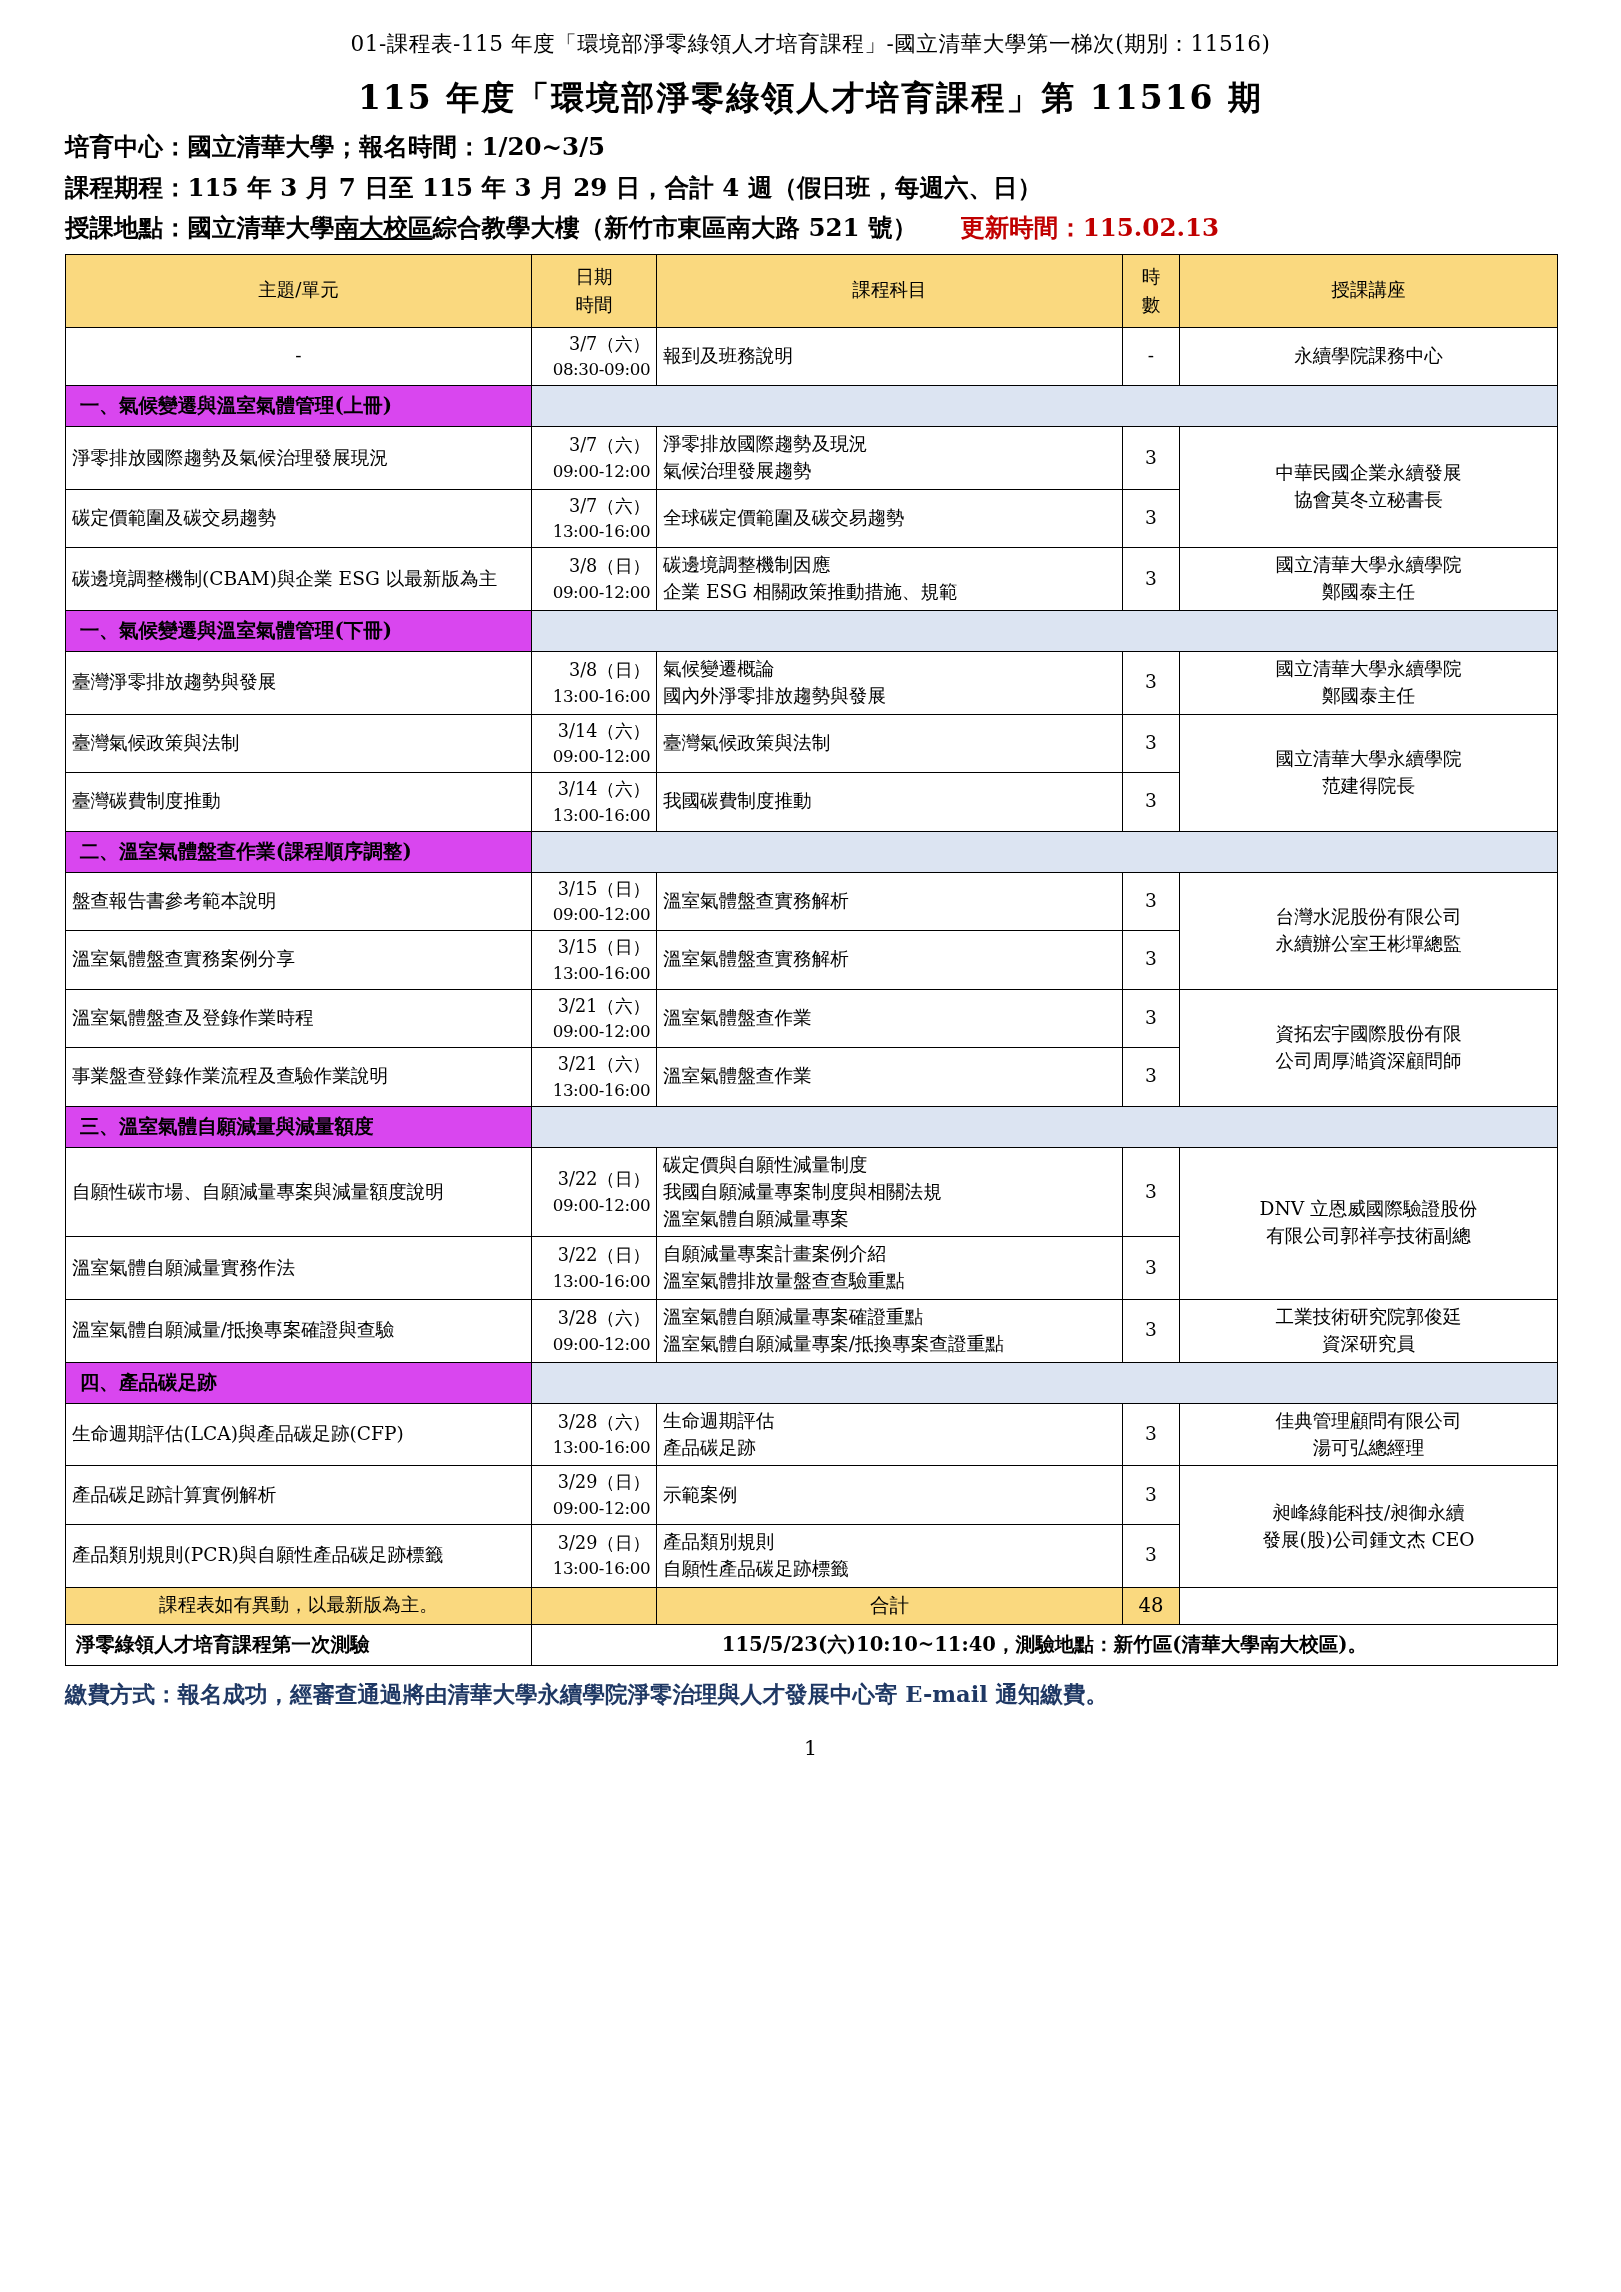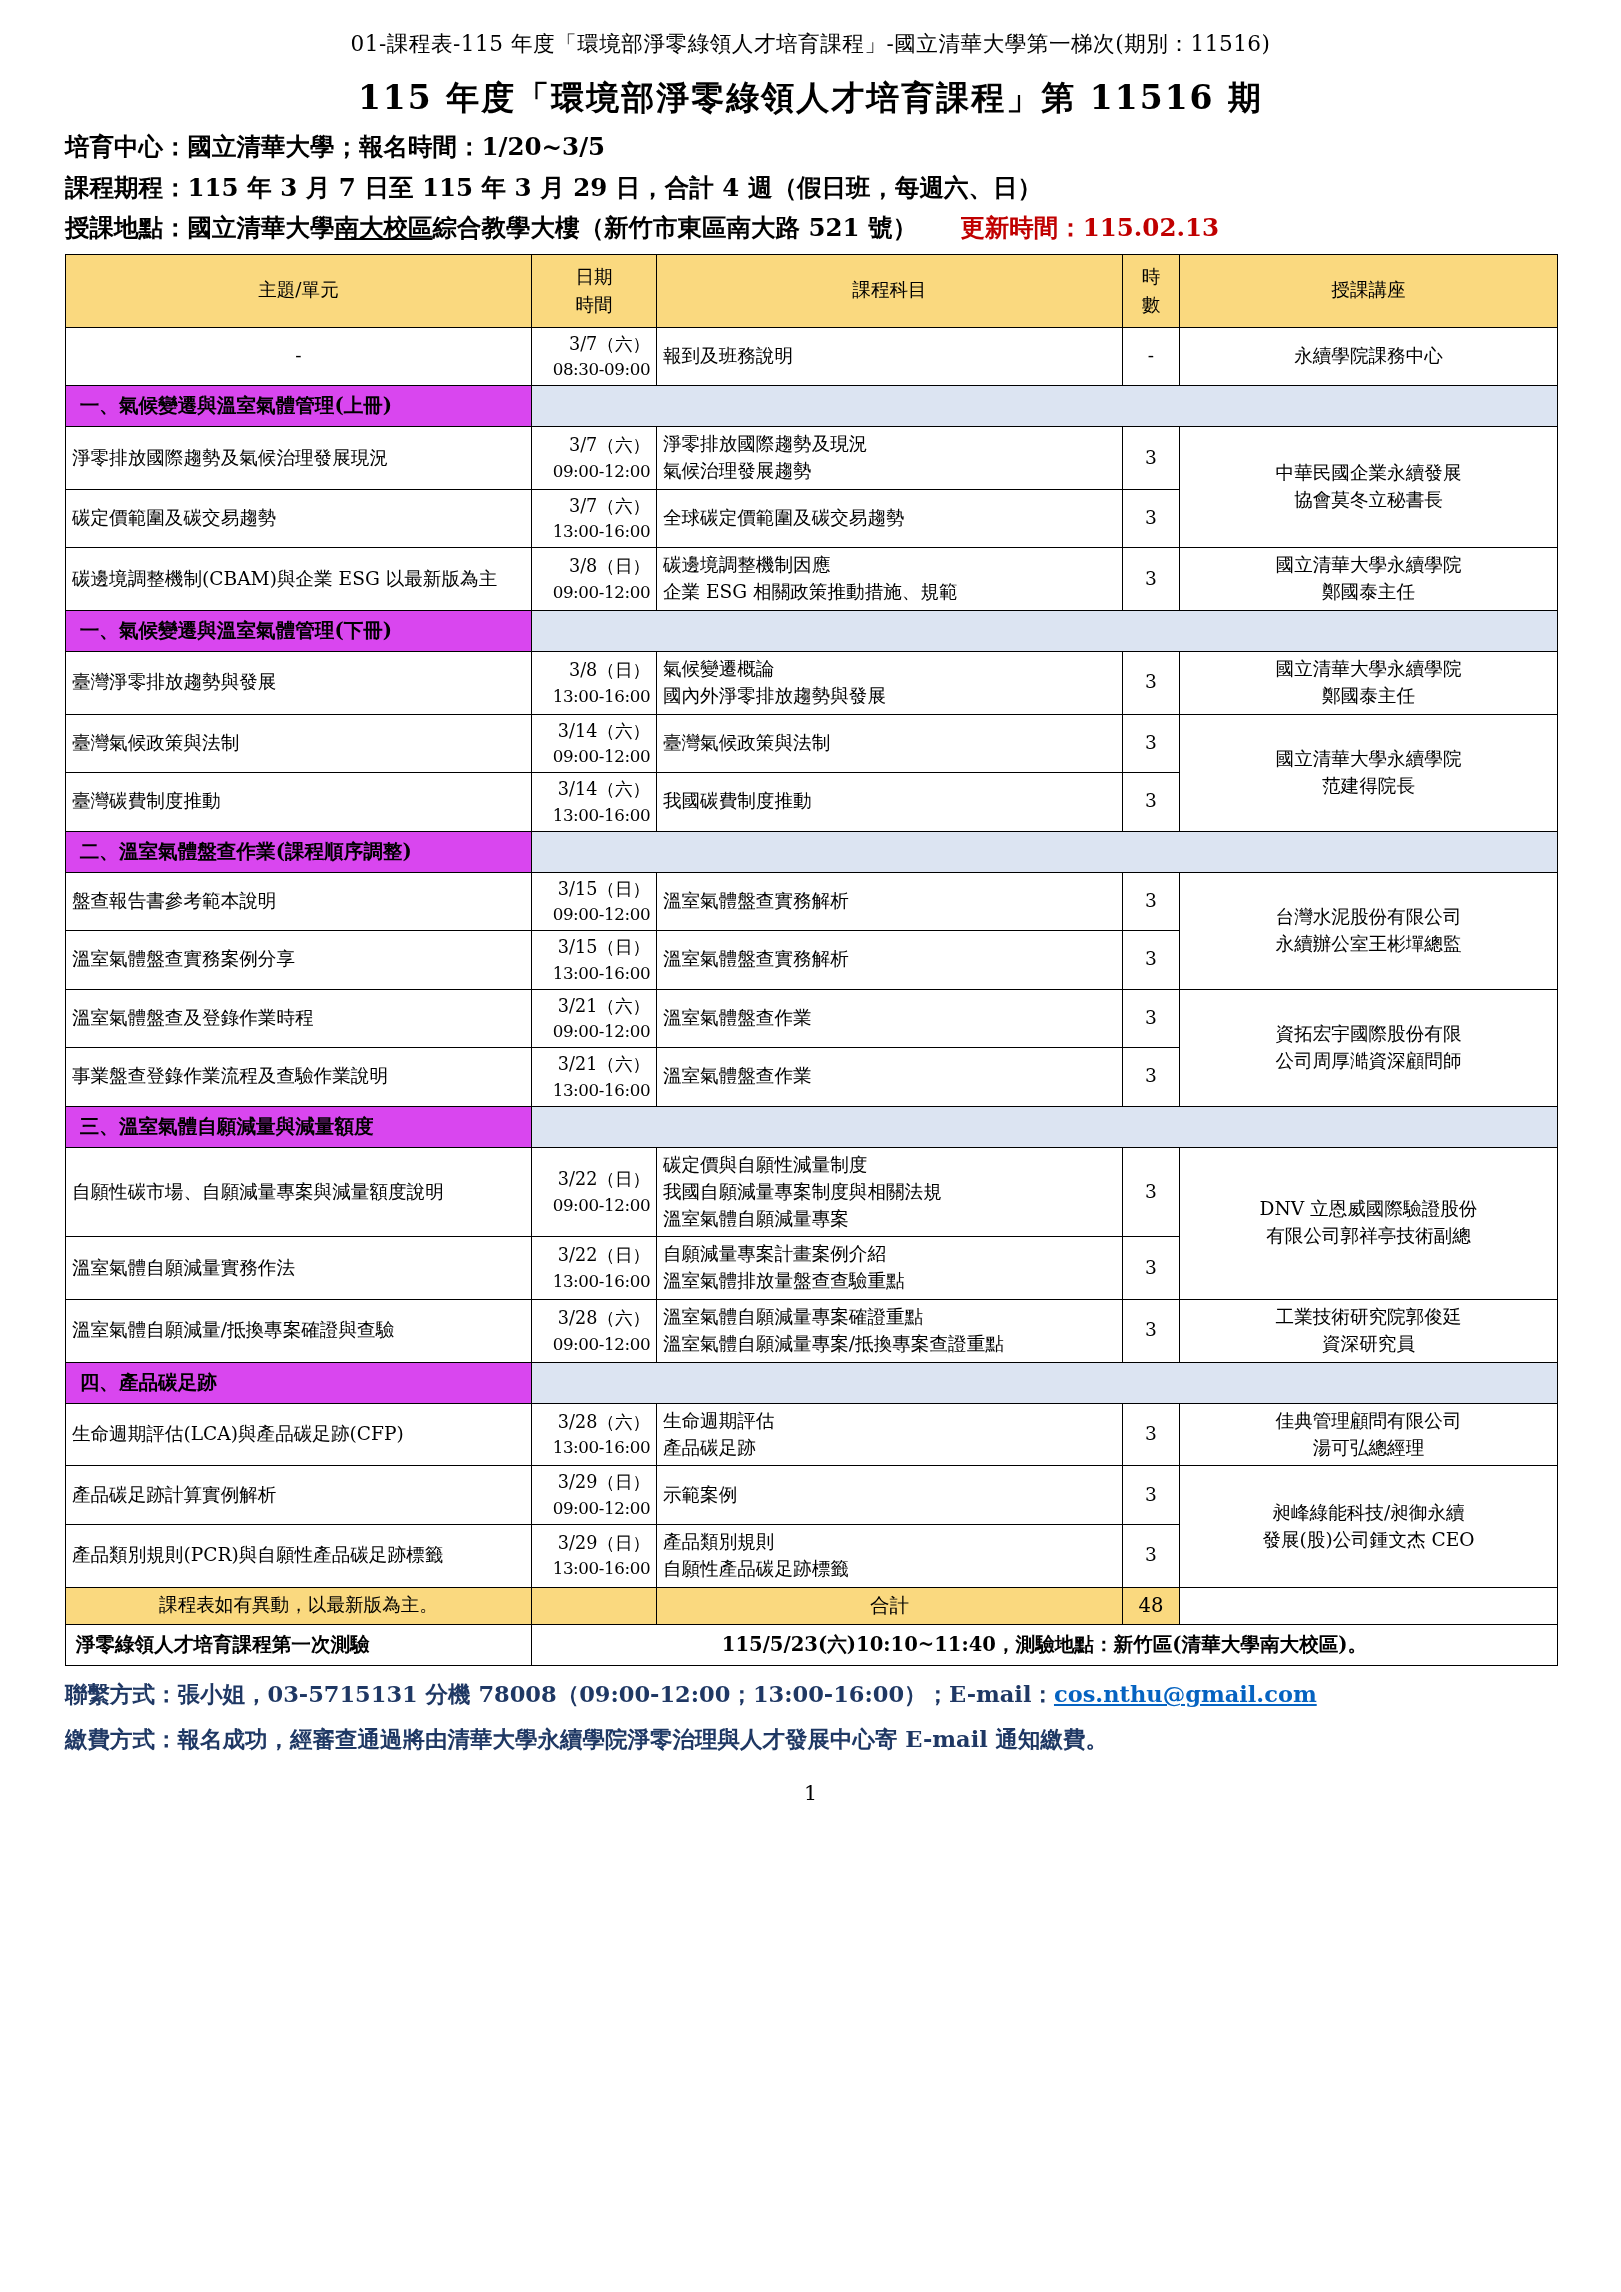--- a/index.html
+++ b/index.html
@@ -439,20 +439,17 @@
           <td>48</td>
           <td style="background: rgb(255, 255, 255);"></td>
         </tr>
         <tr class="exam">
           <td class="exam-name">淨零綠領人才培育課程第一次測驗</td>
           <td colspan="4">115/5/23(六)10:10~11:40，測驗地點：新竹區(清華大學南大校區)。</td>
         </tr>
       </tbody>
   </table>
 
-  <div class="footer-line">
-    <span>聯繫方式：張小姐，03-5715131 分機 78008（09:00-12:00；13:00-16:00）；E-mail：</span><span class="mail">cos.nthu@gmail.com</span>
-  </div>
   <div class="footer-line">繳費方式：報名成功，經審查通過將由清華大學永續學院淨零治理與人才發展中心寄 E-mail 通知繳費。</div>
 
   <div class="page-number">1</div>
 </div>
 
 
 </body></html>

